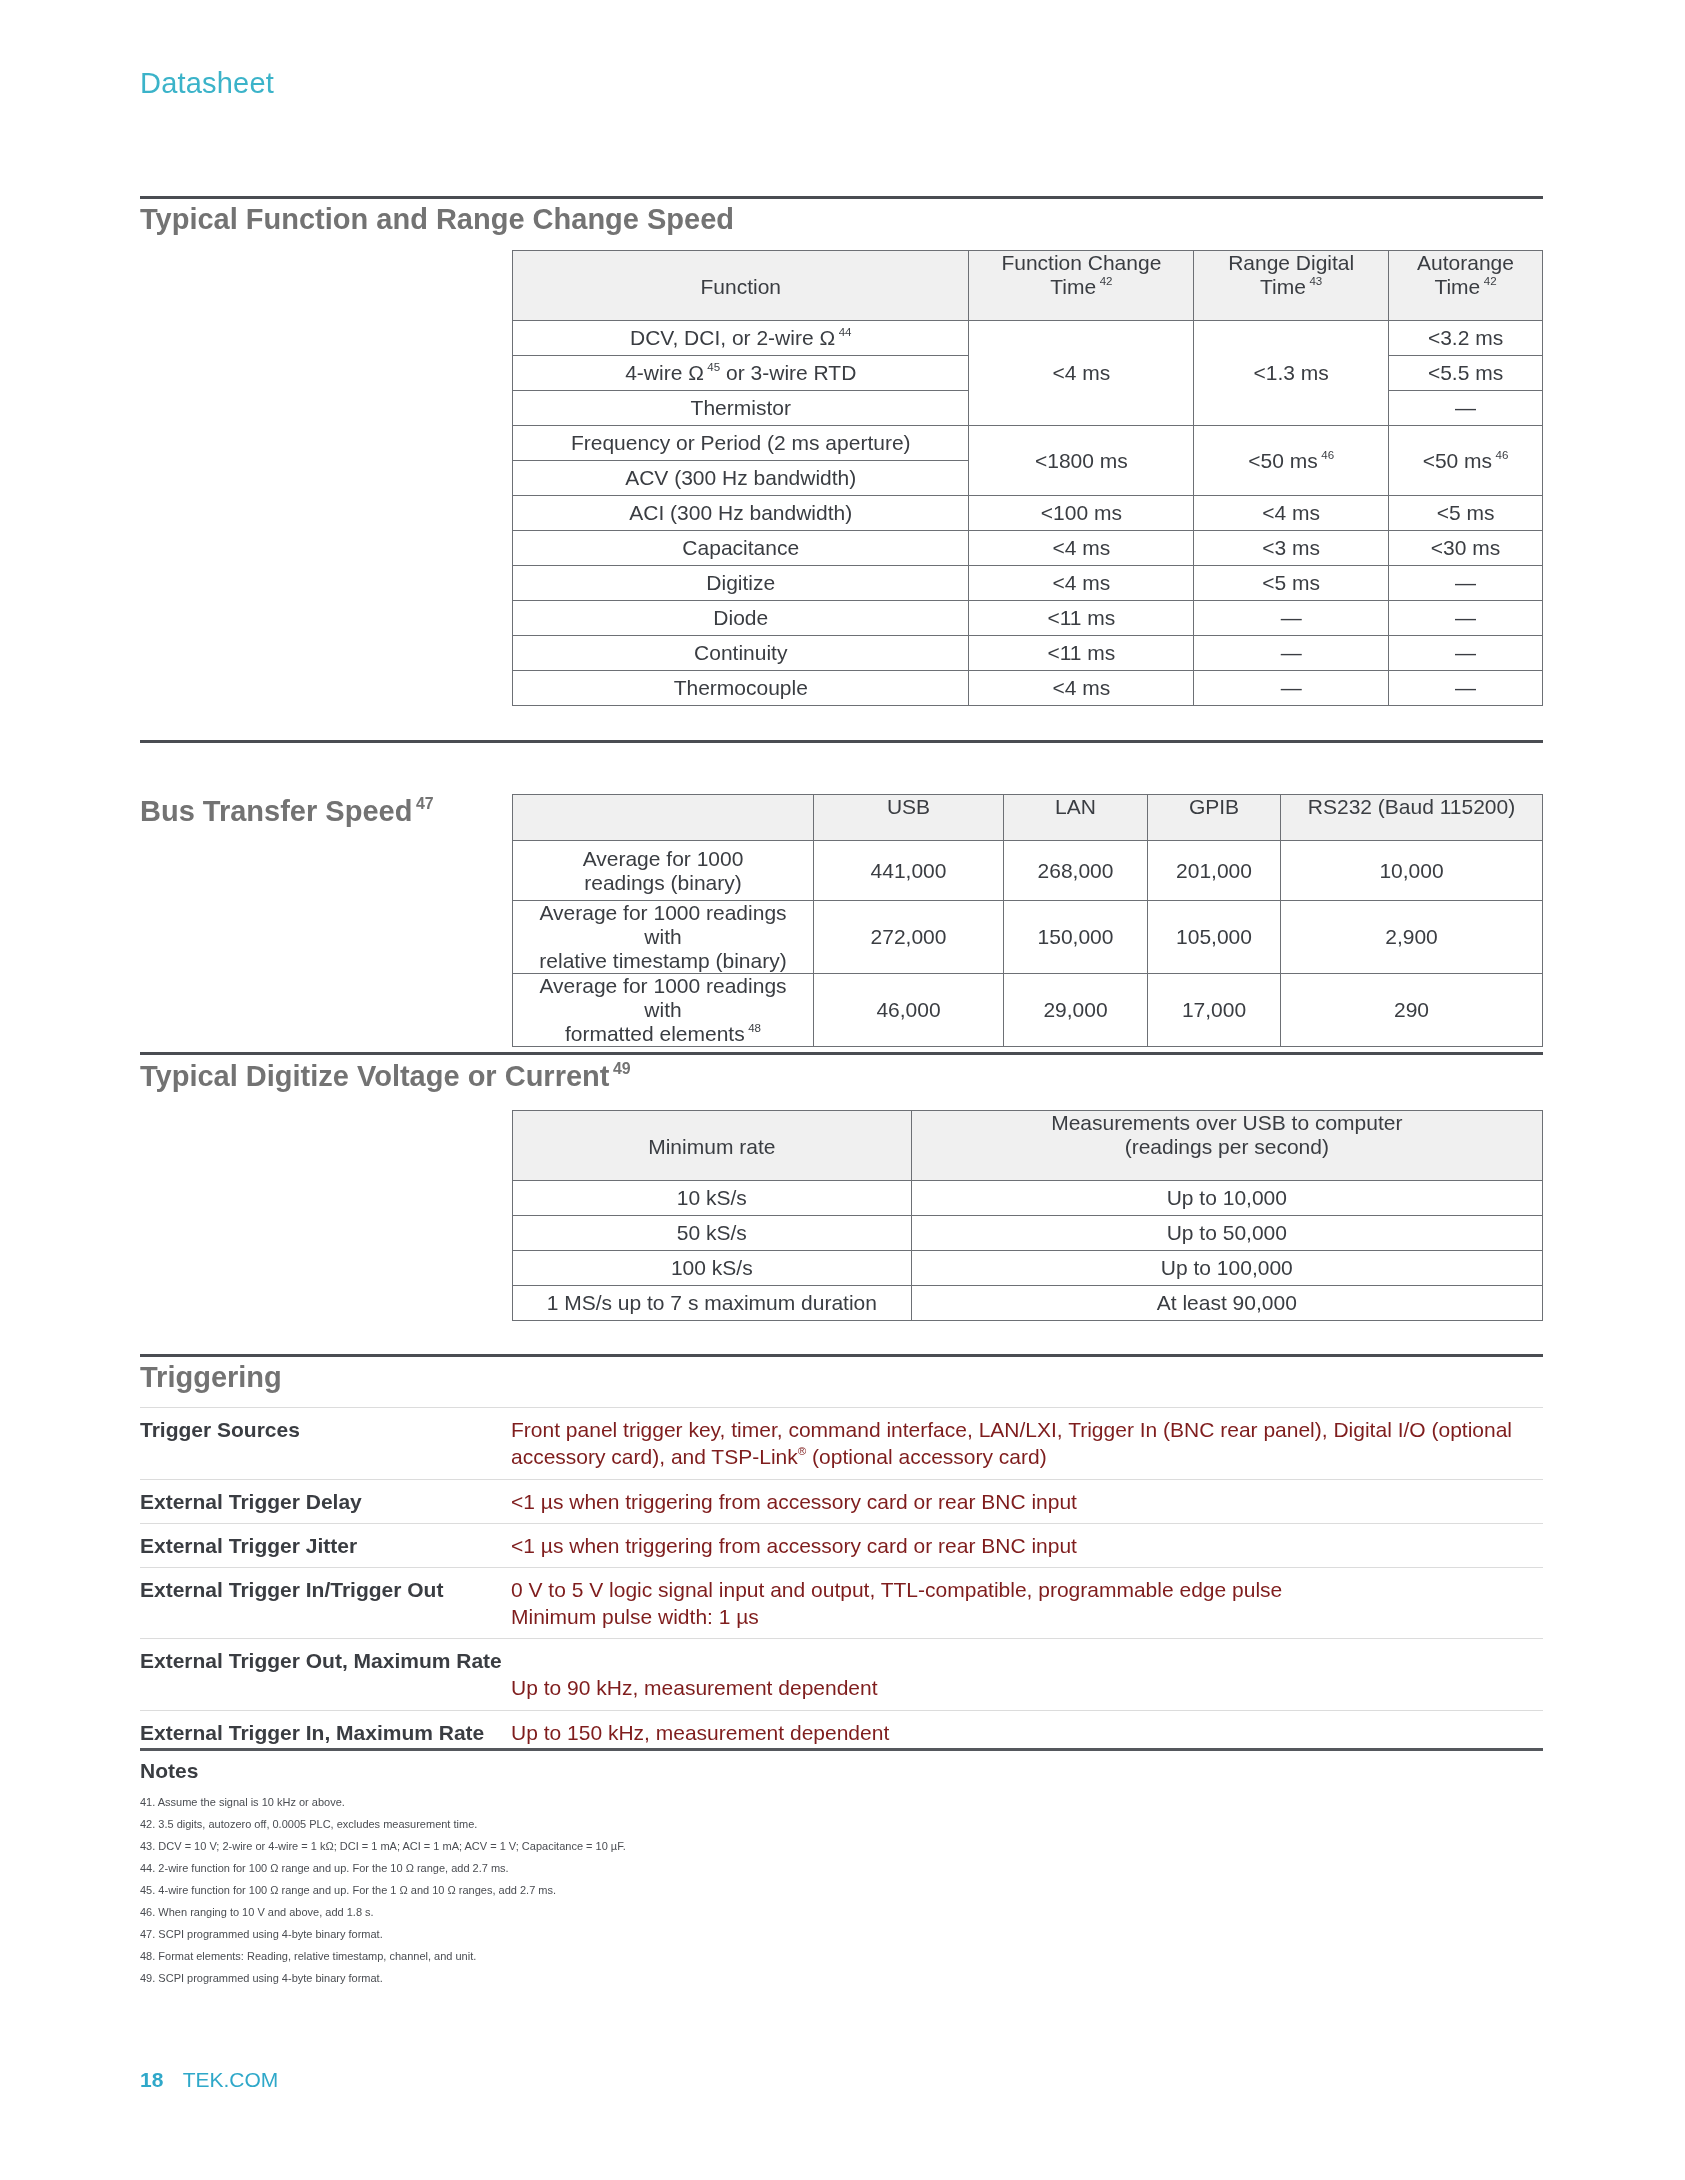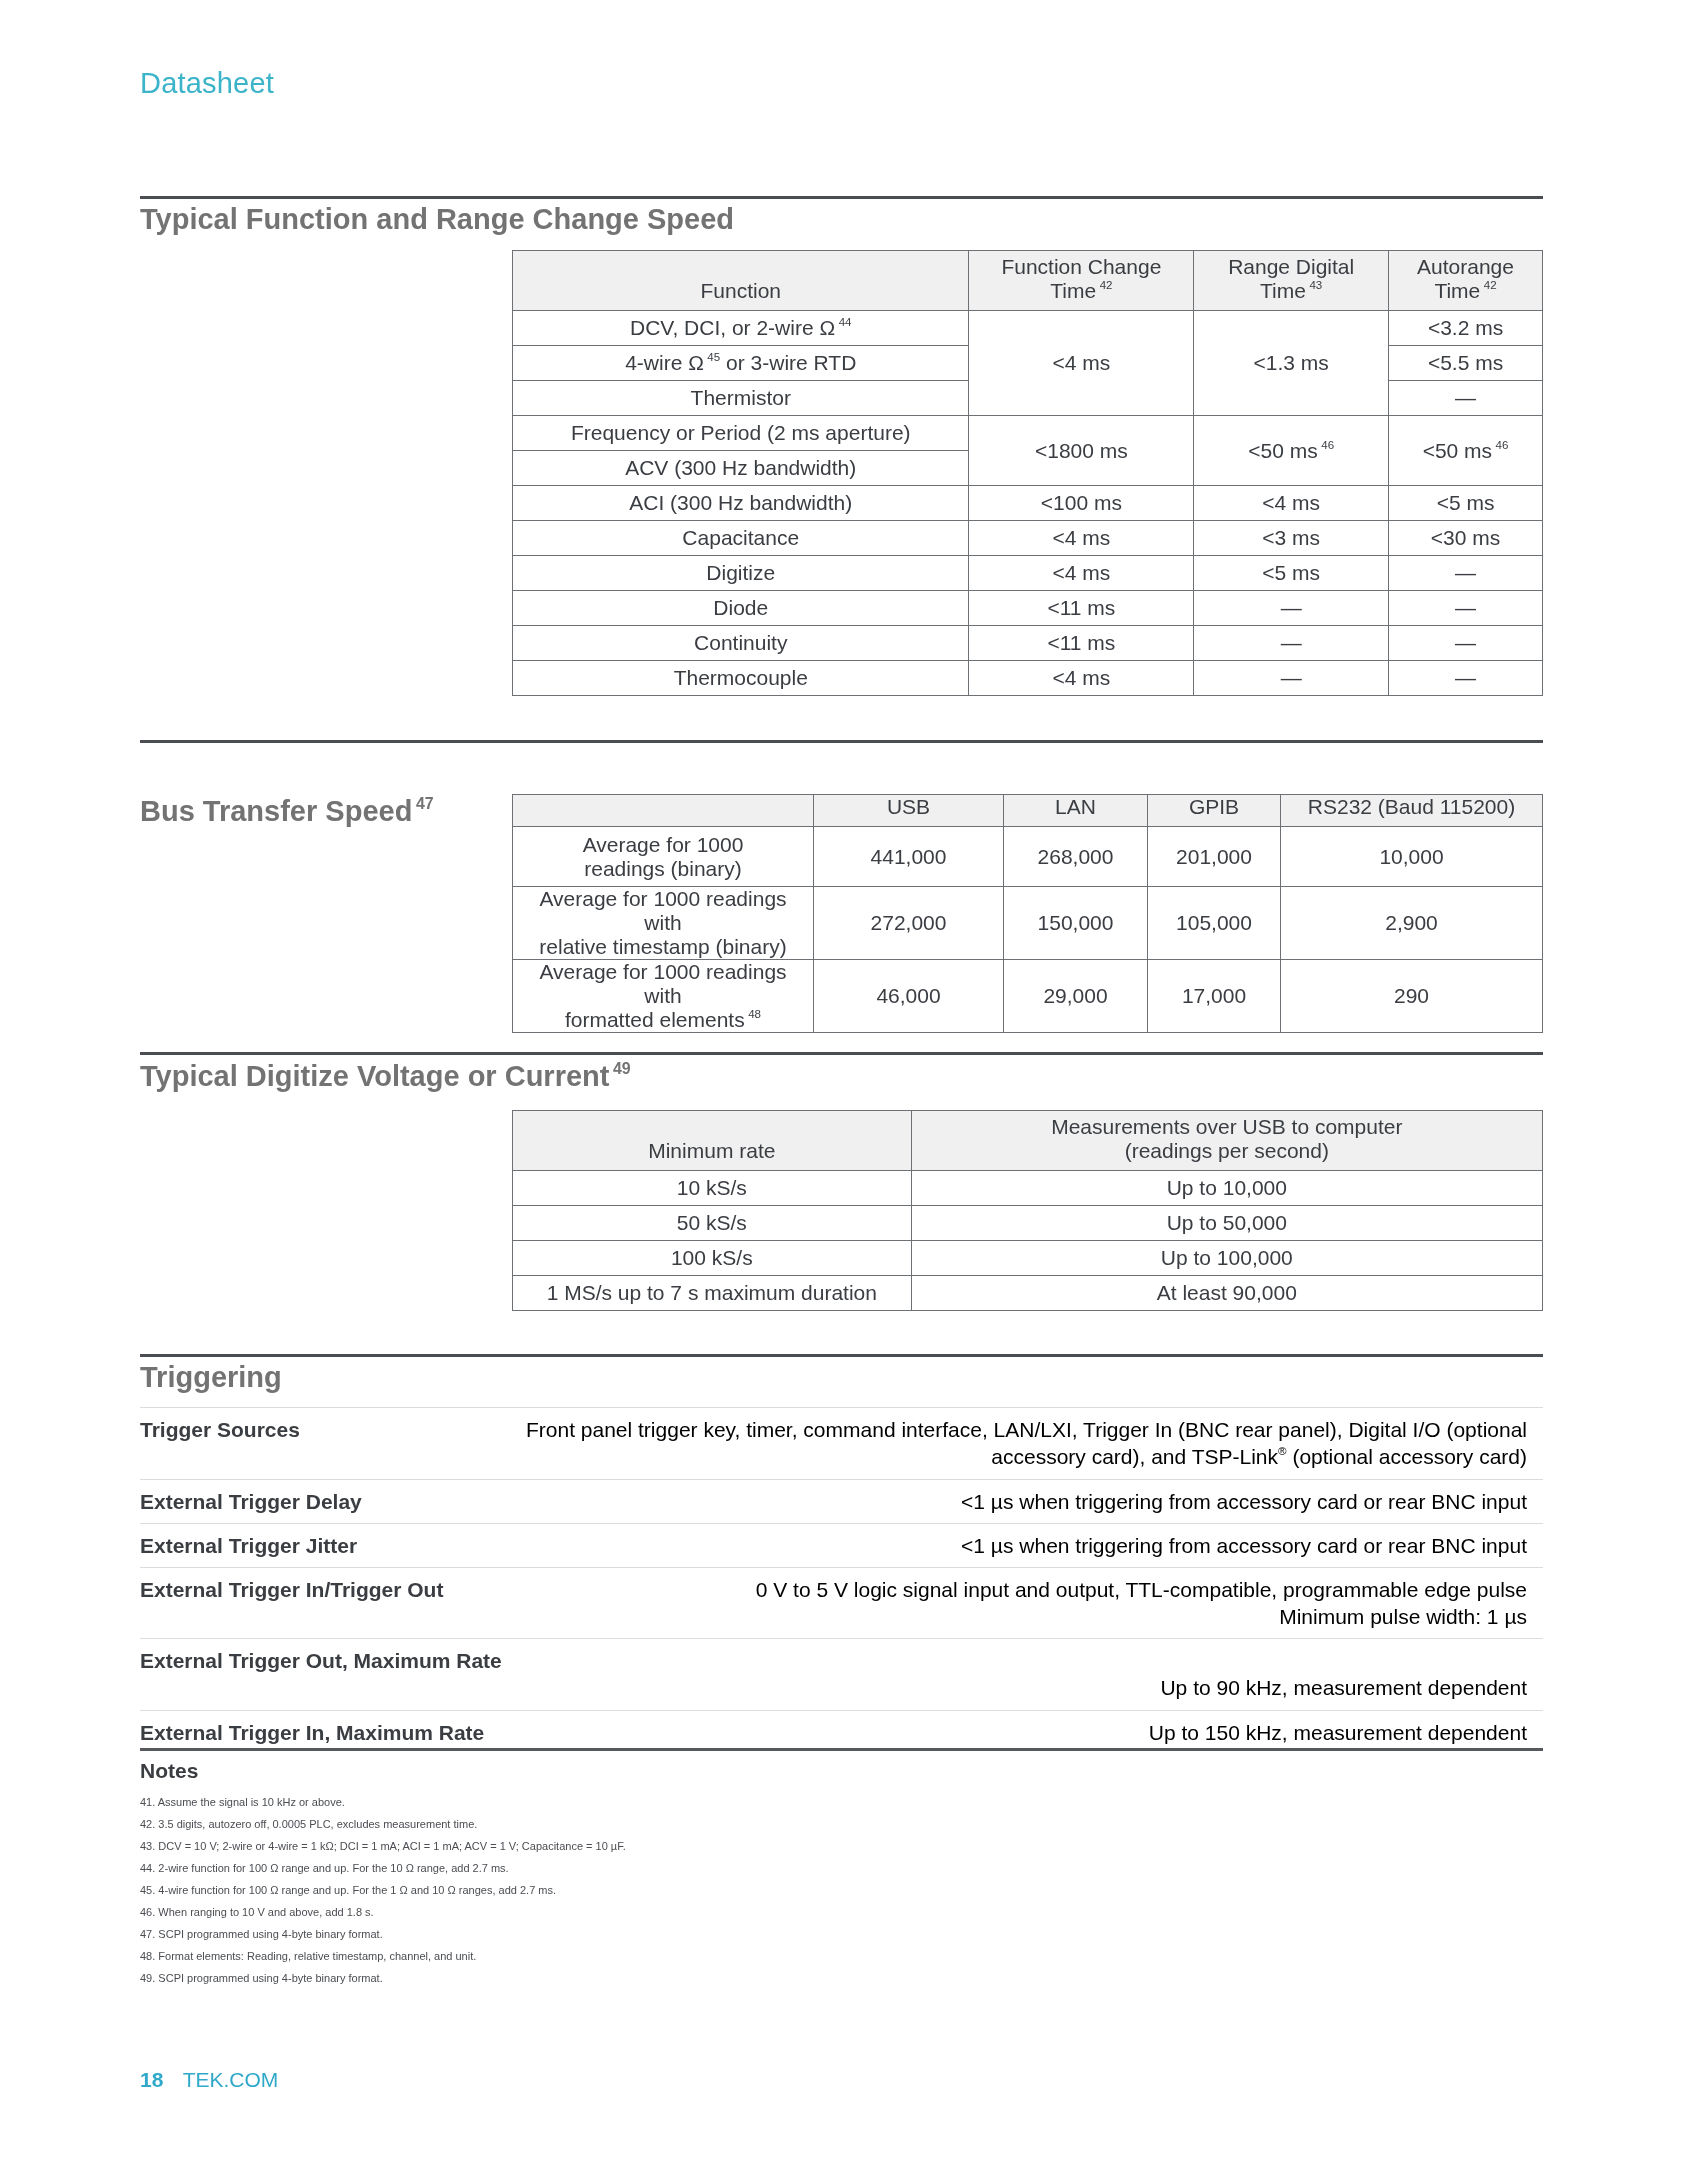--- a/index.html
+++ b/index.html
@@ -6,26 +6,26 @@
   body { width:1685px; height:2180px; position:relative; font-family:"Liberation Sans", sans-serif; color:#3a3d42; overflow:hidden; }
   .abs { position:absolute; }
   .doc-header { left:140px; top:67px; font-size:29px; color:#3bb3c9; font-weight:normal; letter-spacing:0.2px; }
   .rule { position:absolute; left:140px; width:1403px; height:2.6px; background:#4a4d52; }
   .rule.thin { height:1.8px; background:#55585d; }
   .section-title { position:absolute; left:140px; font-size:29px; font-weight:bold; color:#737373; white-space:nowrap; }
   .section-title sup, th sup, td sup { font-size:0.55em; font-weight:normal; vertical-align:0.75em; margin-left:3.5px; line-height:0; }
   .section-title sup { font-weight:bold; }
   table.spec { position:absolute; border-collapse:collapse; font-size:21px; color:#3a3d42; }
   table.spec th, table.spec td { border:1.3px solid #6d7075; text-align:center; padding:0 5.3px; line-height:24px; font-weight:normal; }
-  table.spec th { background:#f0f0f0; vertical-align:bottom; padding-bottom:7px; }
+  table.spec th { background:#f0f0f0; vertical-align:bottom; padding-bottom:21px; }
   table.spec td { vertical-align:middle; }
   .trig { position:absolute; left:140px; width:1403px; }
   .trig-row { position:relative; border-top:1.8px solid #dcdcdc; font-size:21px; line-height:27px; }
   .trig-label { position:absolute; left:0; font-weight:bold; color:#3a3d42; white-space:nowrap; }
-  .trig-value { position:absolute; left:371px; right:16px; color:#000000;text-align:right; }
+  .trig-value { position:absolute; left:371px; right:0; color:#7f1d1d; }
   .notes-title { left:140px; top:1759px; font-size:21px; font-weight:bold; color:#3a3d42; }
   .notes { position:absolute; left:140px; top:1791px; font-size:11px; line-height:22px; color:#4a4d52; margin:0; padding:0; list-style:none; }
   .footer { left:140px; top:2068px; font-size:21px; color:#2fa8c9; white-space:nowrap; }
   .footer .pnum { font-weight:bold; margin-right:19.3px; }
 </style>
 </head>
 <body>
 
 <div class="abs doc-header">Datasheet</div>
 

